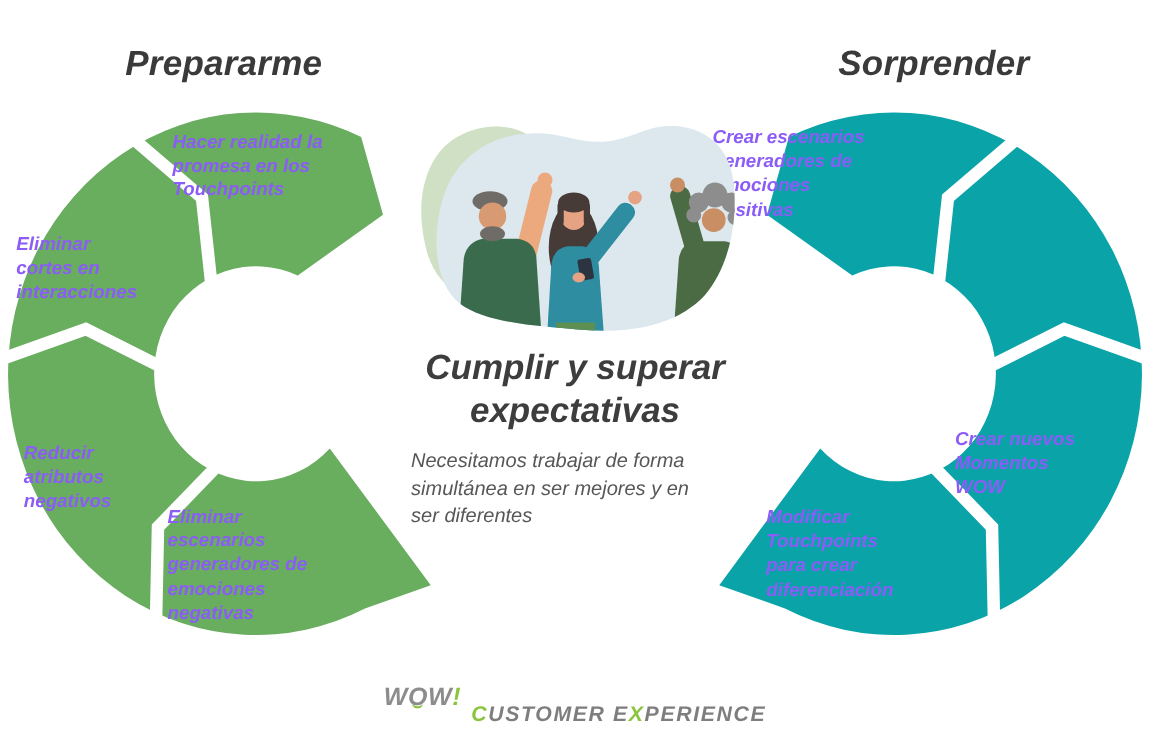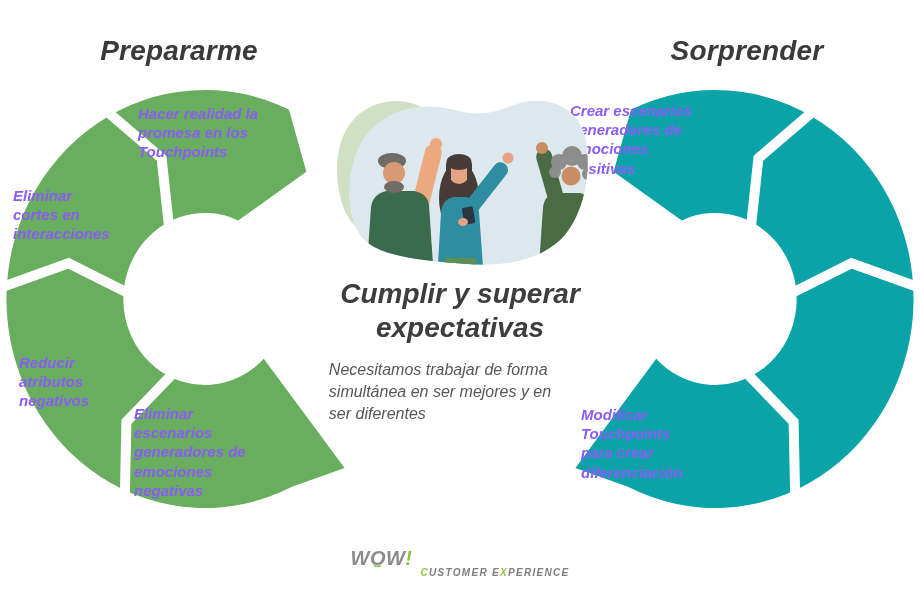--- a/index.html
+++ b/index.html
@@ -12,33 +12,33 @@
   .title-right{left:723px;top:51px;margin-left:24px;}
   .seg{position:absolute;transform:translate(-50%,-50%);color:#8b5cf6;font-weight:bold;
        font-size:15px;line-height:1.28;text-align:left;white-space:pre-line;}
   .sl0{left:233px;top:133px;width:190px;}
   .sl1{left:93px;top:215px;width:160px;}
   .sl2{left:89px;top:382px;width:140px;}
   .sl3{left:224px;top:452px;width:180px;}
   .sr0{left:660px;top:139px;width:180px;}
   .sr1{left:828px;top:221px;width:150px;}
   .sr2{left:839px;top:371px;width:150px;}
-  .sr3{left:666px;top:443px;width:170px;}
+  .sr3{left:698px;top:443px;width:170px;}
   .center-heading{position:absolute;left:460px;top:299px;transform:translate(-50%,-50%);
        font-size:28px;font-weight:bold;color:#3d3d3d;line-height:1.2;text-align:center;white-space:pre-line;margin-top:12px;}
   .center-sub{position:absolute;left:440px;top:392px;transform:translate(-50%,-50%);
        font-size:16px;color:#575757;line-height:1.38;text-align:left;white-space:pre-line;}
   .footer{position:absolute;left:460px;top:558px;transform:translate(-50%,-50%);
        display:flex;align-items:center;gap:8px;}
   .wow{font-size:20px;font-weight:bold;color:#8c8c8c;letter-spacing:.5px;display:flex;align-items:baseline;}
   .wow .o{position:relative;}
   .smile{position:absolute;left:50%;top:60%;transform:translateX(-50%);width:9px;height:5px;
        border-bottom:2.5px solid #8bc53f;border-radius:0 0 9px 9px;}
   .bang{color:#8bc53f;}
-  .cx-text{font-size:10px;letter-spacing:1.3px;color:#7e7e7e;font-weight:bold;white-space:nowrap;margin-top:28px;}
+  .cx-text{font-size:17px;letter-spacing:1.3px;color:#7e7e7e;font-weight:bold;white-space:nowrap;margin-top:28px;}
   .cx-green{color:#8bc53f;}
 </style>
 </head>
 <body>
 
 <div class="canvas">
 
   <svg id="rings" class="layer" width="920" height="592" viewBox="0 0 920 592">
       <path d="M 288.9,109.6 A 198.5 209 0 1 0 292.0,486.8 L 344.6,468.1 L 263.8,358.7 A 81.7 86 0 1 1 238.2,220.4 L 306.4,171.8 Z" fill="#69ad5f"></path>
       <path d="M 105.5,110.1 L 161.6,158.2 L 169.9,234.9" fill="none" stroke="#ffffff" stroke-width="10" stroke-linejoin="miter"></path>
@@ -64,20 +64,23 @@
 negativos</div>
   <div class="seg sl3">Eliminar
 escenarios
 generadores de
 emociones
 negativas</div>
   <div class="seg sr0">Crear escenarios
 generadores de
 emociones
 positivas</div>
+  <div class="seg sr2">Crear nuevos
+Momentos
+WOW</div>
   <div class="seg sr3">Modificar
 Touchpoints
 para crear
 diferenciación</div>
 
   <svg class="layer" width="920" height="592" viewBox="0 0 920 592">
     <defs>
       <clipPath id="blobClip">
         <path d="M368,243 C348,228 345,190 354,160 C362,132 385,110 420,107 C448,104 462,116 487,113
                  C512,109 518,99 543,101 C568,104 584,120 587,147 C590,177 584,212 564,236

